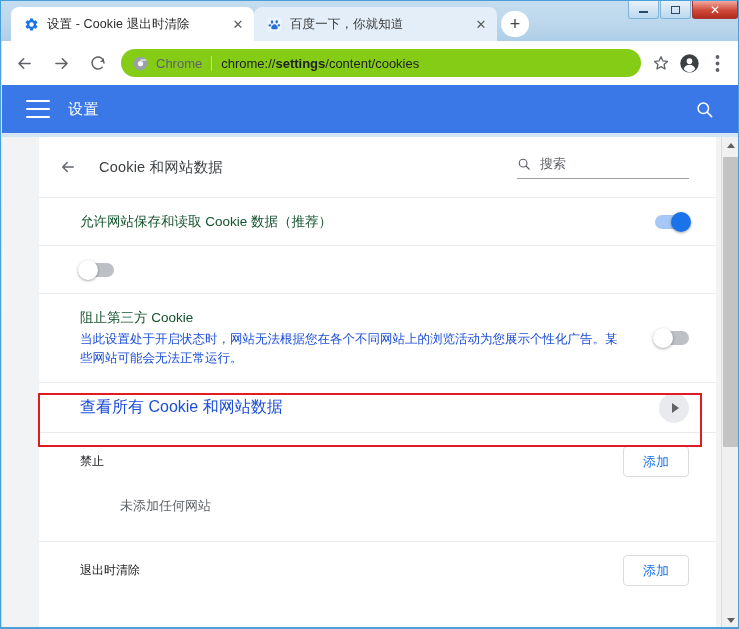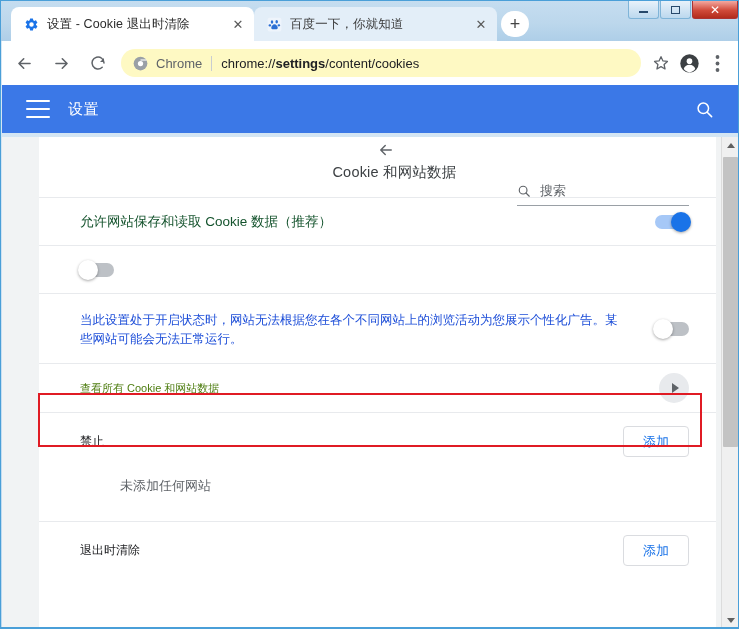--- a/index.html
+++ b/index.html
@@ -81,21 +81,21 @@
     position: absolute; left: 1px; top: 40px; width: 737px; height: 44px;
     background: #ffffff; display: flex; align-items: center;
   }
   .navbtn {
     width: 30px; height: 30px; margin-left: 7px;
     display: flex; align-items: center; justify-content: center;
     color: #5f6368;
   }
   #omnibox {
     flex: 1 1 auto; height: 28px; margin: 0 6px 0 8px;
-    background: #fef9c3; border-radius: 14px;
+    background: #84cc16; border-radius: 14px;
     display: flex; align-items: center; padding: 0 12px;
     font-size: 13px; color: #202124; overflow: hidden;
   }
   #omnibox .chrome-logo { width: 15px; height: 15px; flex: 0 0 15px; margin-right: 8px; }
   #omnibox .scheme-label { color: #5f6368; font-size: 13px; white-space: nowrap; }
   #omnibox .divider {
     width: 1px; height: 15px; background: #c9cdd1; margin: 0 9px; flex: 0 0 1px;
   }
   #omnibox .url { color: #202124; font-size: 13px; white-space: nowrap; }
   #omnibox .url b { font-weight: 700; }
@@ -148,21 +148,21 @@
   .sb-arrow .tri { width: 0; height: 0; }
   .sb-arrow.up .tri { border-left: 4px solid transparent; border-right: 4px solid transparent; border-bottom: 5px solid #606060; }
   .sb-arrow.down .tri { border-left: 4px solid transparent; border-right: 4px solid transparent; border-top: 5px solid #606060; }
   #sb-thumb {
     position: absolute; left: 1px; top: 20px; width: 15px; height: 290px;
     background: #c3c3c3; border-radius: 1px;
   }
 
   
   .subhead {
-    height: 60px; display: flex; align-items: center; padding: 0 0 0 16px; flex-direction: column;
+    height: 60px; display: flex; align-items: center; padding: 0 0 0 16px;
   }
   .subhead .back {
     width: 26px; height: 26px; display: flex; align-items: center; justify-content: center;
     color: #5f6368; flex: 0 0 26px;
   }
   .subhead .sub-title {
     font-size: 14.5px; color: #3c4043; margin-left: 18px; letter-spacing: 0.2px;
   }
   .subhead .searchbox {
     margin-left: auto; margin-right: 27px; width: 172px;
@@ -198,21 +198,21 @@
 
   
   #viewall-wrap {
     position: absolute; left: 0; right: 0;
     border-top: 1px solid #e8eaed;
   }
   #viewall {
     display: flex; align-items: center; min-height: 48px;
     padding: 0 27px 0 41px;
   }
-  #viewall .row-label { flex: 1 1 auto; font-size: 11px; color: #4d7c0f; padding: 14px 0; }
+  #viewall .row-label { flex: 1 1 auto; font-size: 16px; color: #1d4ed8; padding: 14px 0; }
   .circle-btn {
     flex: 0 0 30px; width: 30px; height: 30px; border-radius: 50%;
     background: #e8eaed; display: flex; align-items: center; justify-content: center;
   }
   .circle-btn .chev {
     width: 0; height: 0;
     border-top: 5px solid transparent; border-bottom: 5px solid transparent;
     border-left: 7px solid #5f6368; margin-left: 2px;
   }
 
@@ -392,20 +392,21 @@
       </div>
 
       <div class="row">
         <div class="toggle off">
             <span class="knob"></span>
           </div>
       </div>
 
       <div class="row">
         <div class="row-text">
+          <div class="row-label">阻止第三方 Cookie</div>
           <div class="row-desc">当此设置处于开启状态时，网站无法根据您在各个不同网站上的浏览活动为您展示个性化广告。某些网站可能会无法正常运行。</div>
         </div>
         <div class="toggle off">
             <span class="knob"></span>
           </div>
       </div>
 
       <div id="viewall-wrap" style="position:static">
         <div id="viewall">
           <div class="row-label">查看所有 Cookie 和网站数据</div>

